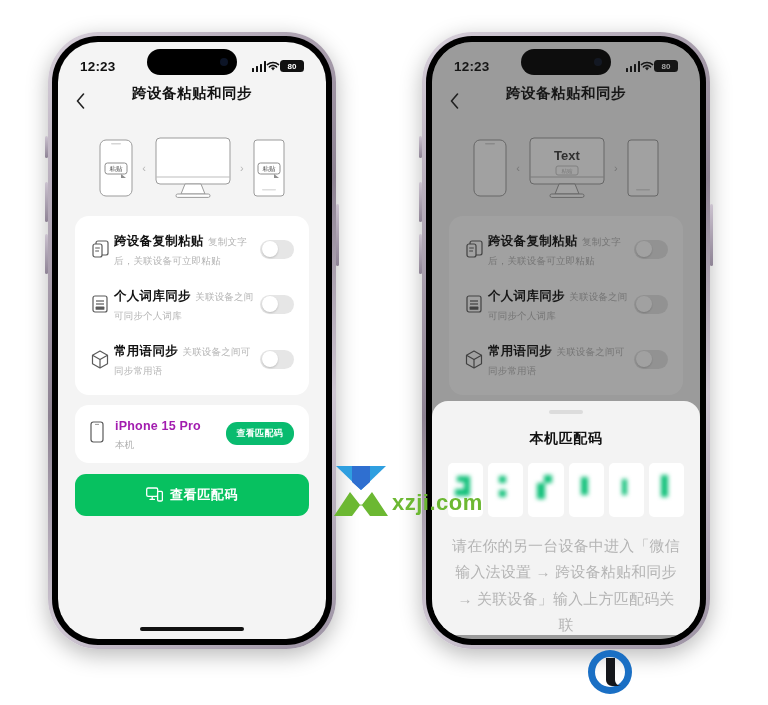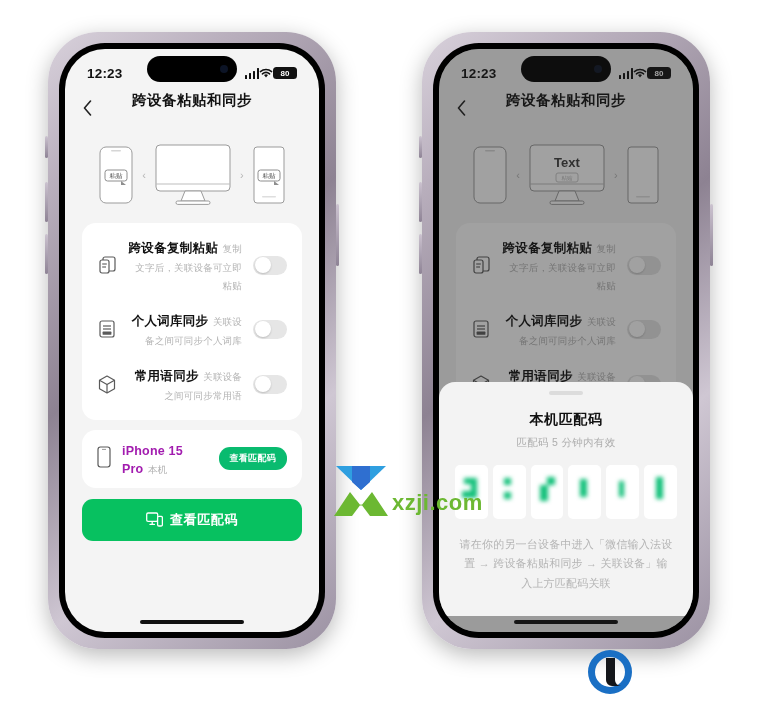--- a/index.html
+++ b/index.html
@@ -10,21 +10,21 @@
     overflow: hidden;
   }
   .stage { position: relative; width: 768px; height: 705px; }
 
   
   .phone {
     position: absolute;
     width: 288px; height: 617px;
     border-radius: 50px;
     background: linear-gradient(140deg,#d9d2dc 0%, #b9afbd 18%, #8d8292 45%, #cfc7d3 70%, #9b91a2 100%);
-    padding: 11px;
+    padding: 4px;
     box-shadow: 0 6px 22px rgba(0,0,0,.28);
   }
   .phone.left  { left: 48px;  top: 32px; }
   .phone.right { left: 422px; top: 32px; }
   .bezel {
     width: 100%; height: 100%;
     border-radius: 46px;
     background: #000;
     padding: 6px;
   }
@@ -76,21 +76,21 @@
   .navtitle { font-size:14.5px; font-weight:700; color:#121212; letter-spacing:.5px; }
 
   
   .hero { height:92px; display:flex; align-items:center; justify-content:center; gap:9px; }
   .chev { color:#b6b6b6; font-size:11px; }
 
   
   .content { padding: 2px 17px 0 17px; }
   .card { background:#fff; border-radius:14px; }
   .settings-card { padding: 6px 0 8px 0; }
-  .row { display:flex; align-items:center; padding: 9px 15px; gap:11px;text-align:right; }
+  .row { display:flex; align-items:center; padding: 9px 15px; gap:4px; }
   .row .ico { width:20px; height:22px; flex:0 0 20px; display:flex; align-items:center; justify-content:center; }
   .row .txt { flex:1; min-width:0; }
   .row .title { font-size:12.5px; font-weight:700; color:#111; letter-spacing:.3px; line-height:1.35; }
   .row .sub { font-size:9.5px; color:#b3b3b3; margin-top:2px; letter-spacing:.2px; line-height:1.3; }
   .toggle { width:34px; height:19px; border-radius:10px; background:#e6e6e6; position:relative; flex:0 0 34px; }
   .toggle .knob { position:absolute; left:1.5px; top:1.5px; width:16px; height:16px; border-radius:50%;
     background:#fff; box-shadow:0 1px 2px rgba(0,0,0,.18); }
 
   .device-card { margin-top:10px; display:flex; align-items:center; padding:11px 15px; gap:11px; }
   .device-card .name { font-size:12.5px; font-weight:700; color:#a21caf; letter-spacing:.2px; }
@@ -119,35 +119,35 @@
   .home-ind {
     position:absolute; left:50%; transform:translateX(-50%); bottom:8px;
     width:104px; height:4px; border-radius:2px; background:#111;
   }
 
   
   .dim {
     position:absolute; inset:0; background:rgba(30,30,30,.42); z-index:5; pointer-events:none;
   }
   .sheet {
-    position:absolute; left:0; right:0; bottom:16px; z-index:6;
+    position:absolute; left:0; right:0; bottom:4px; z-index:6;
     background:#f3f3f3; border-radius:16px 16px 0 0;
     padding:9px 16px 14px 16px; height:234px;
   }
   .grab { width:34px;height:4px;border-radius:2px;background:#dcdcdc;margin:0 auto 16px auto; }
   .sheet-title { text-align:center; font-size:14px; font-weight:700; color:#111; letter-spacing:.6px; }
   .sheet-sub { text-align:center; font-size:10.5px; color:#adadad; margin-top:7px; letter-spacing:.3px; }
   .code-row { display:flex; justify-content:space-between; gap:5px; margin-top:15px; }
   .code-cell {
     flex:1; height:54px; background:#fff; border-radius:5px; position:relative; overflow:hidden;
   }
   .code-cell .blur { position:absolute; inset:0; filter: blur(2.1px); }
   .code-cell .blur span { position:absolute; background:#12c07a; display:block; }
   .sheet-hint {
-    margin-top:16px; text-align:center; font-size:11px; color:#b4b4b4;
+    margin-top:16px; text-align:center; font-size:15px; color:#b4b4b4;
     line-height:1.75; letter-spacing:.2px; padding:0 4px;
   }
 
   
   .wm-center { position:absolute; left:330px; top:462px; width:160px; height:64px; z-index:20; }
   .wm-center .wtxt1 { position:absolute; left:62px; top:-2px; font-size:25px; font-weight:700; color:#1a5fd0;
      letter-spacing:1px; text-shadow:0 0 2px rgba(255,255,255,.5); }
   .wm-center .wtxt2 { position:absolute; left:62px; top:28px; font-size:22px; font-weight:700; color:#6cb832;
      letter-spacing:.5px; }
   .wm-br { position:absolute; right:6px; bottom:6px; width:176px; height:54px; z-index:20;
@@ -444,21 +444,20 @@
             </span>
             <span class="pill">查看匹配码</span>
           </div>
         </div>
 
         <div class="dim"></div>
 
         <div class="sheet">
           <div class="grab"></div>
           <div class="sheet-title">本机匹配码</div>
-          <div class="sheet-sub">匹配码 5 分钟内有效</div>
 
           <div class="code-row">
             <div class="code-cell">
                 <span class="blur">
                   <span style="left:9px;top:13px;width:13px;height:6px"></span>
                   <span style="left:16px;top:13px;width:6px;height:20px"></span>
                   <span style="left:7px;top:26px;width:12px;height:7px"></span>
                 </span>
               </div>
             <div class="code-cell">

